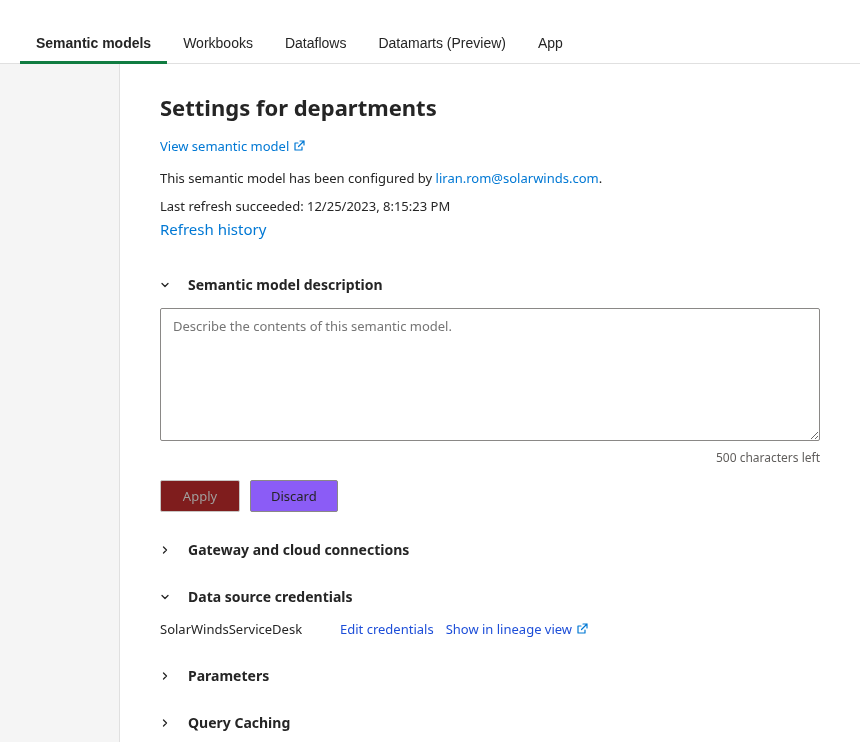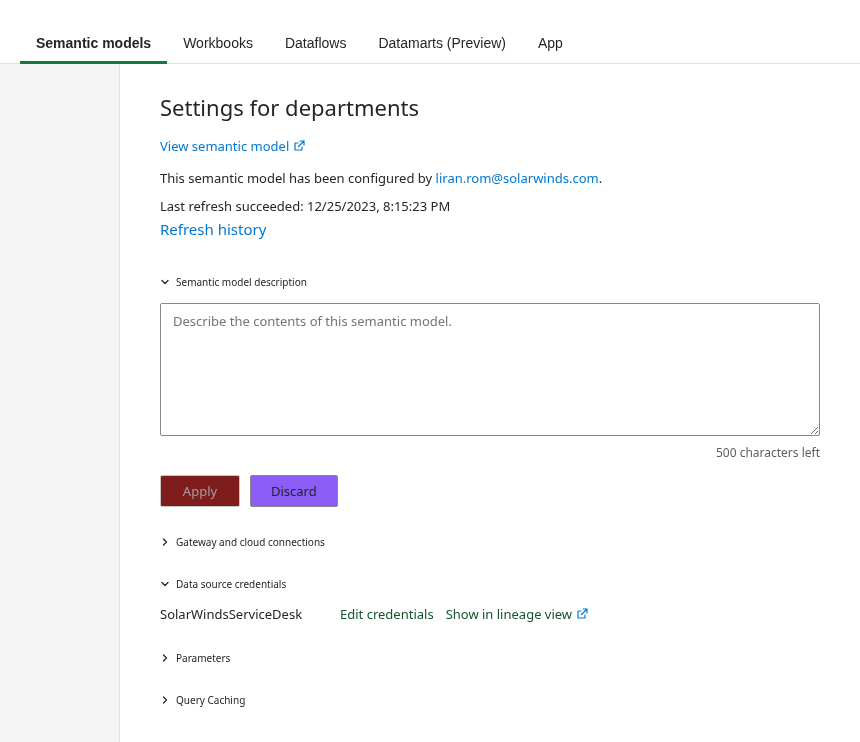--- a/index.html
+++ b/index.html
@@ -60,21 +60,21 @@
 
     
     .content {
       flex: 1;
       padding: 28px 40px;
       overflow-y: auto;
     }
 
     .page-title {
       font-size: 22px;
-      font-weight: 400;
+      font-weight: 700;
       color: #252525;
       margin-bottom: 14px;
     }
 
     .view-link {
       color: #0078d4;
       text-decoration: none;
       font-size: 13px;
       display: inline-flex;
       align-items: center;
@@ -110,23 +110,23 @@
       text-decoration: none;
       font-size: 15px;
       margin-bottom: 16px;
       display: inline-block;
     }
 
     
     .section-header {
       display: flex;
       align-items: center;
-      gap: 6px;
-      font-size: 10px;
-      font-weight: 400;
+      gap: 18px;
+      font-size: 14px;
+      font-weight: 700;
       color: #252525;
       margin-bottom: 14px;
       margin-top: 28px;
       cursor: pointer;
       user-select: none;
     }
     .section-header:first-of-type {
       margin-top: 20px;
     }
 
@@ -194,21 +194,21 @@
     }
     .data-source-name {
       color: #252525;
       min-width: 160px;
     }
     .data-source-actions {
       display: flex;
       gap: 12px;
     }
     .action-link {
-      color: #14532d;
+      color: #1d4ed8;
       text-decoration: none;
       font-size: 13px;
       display: inline-flex;
       align-items: center;
       gap: 4px;
     }
 
     .divider-section {
       margin-top: 28px;
     }

